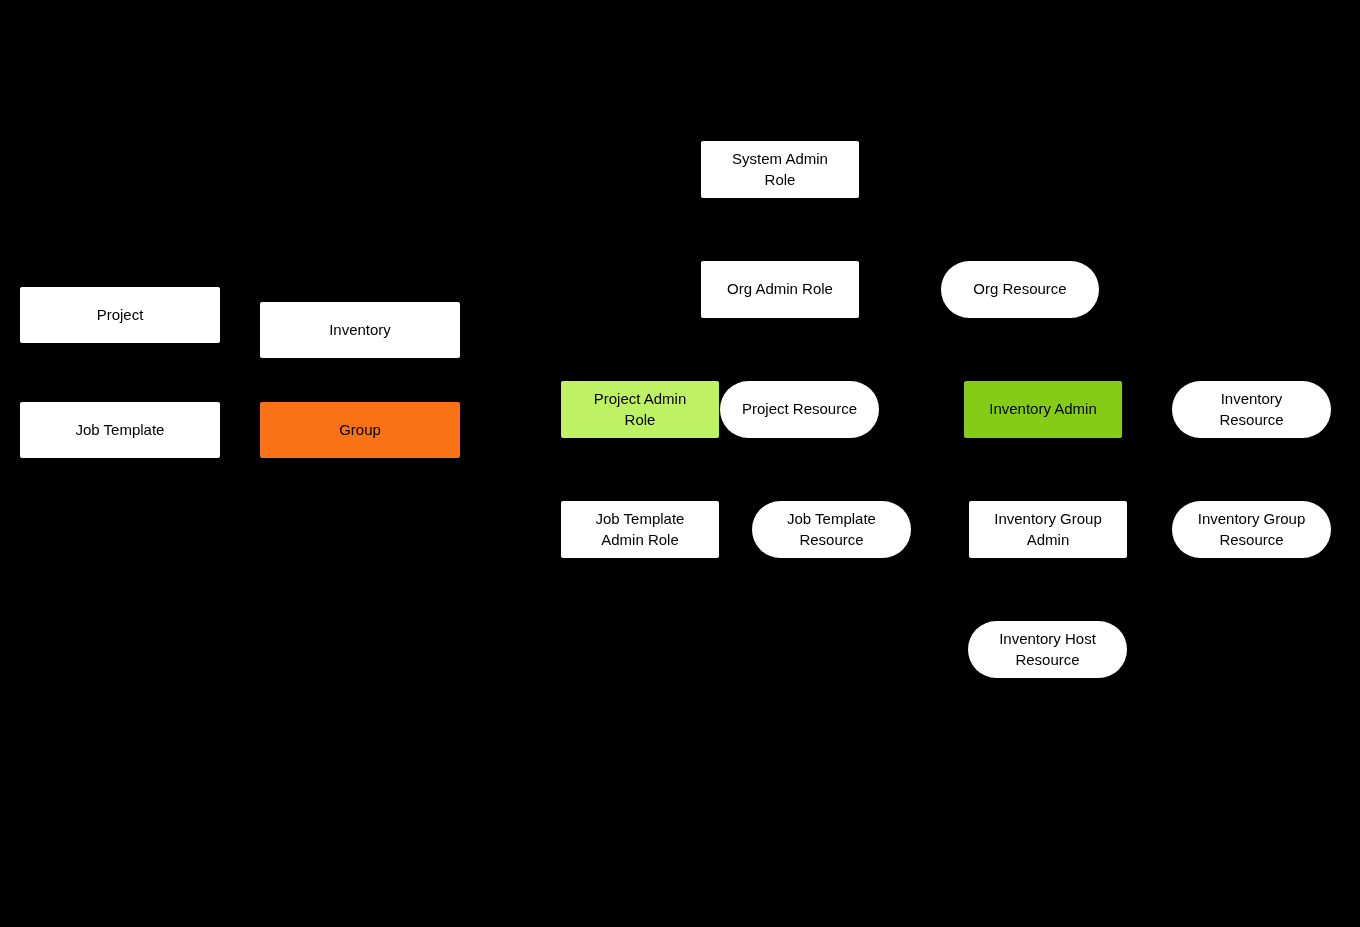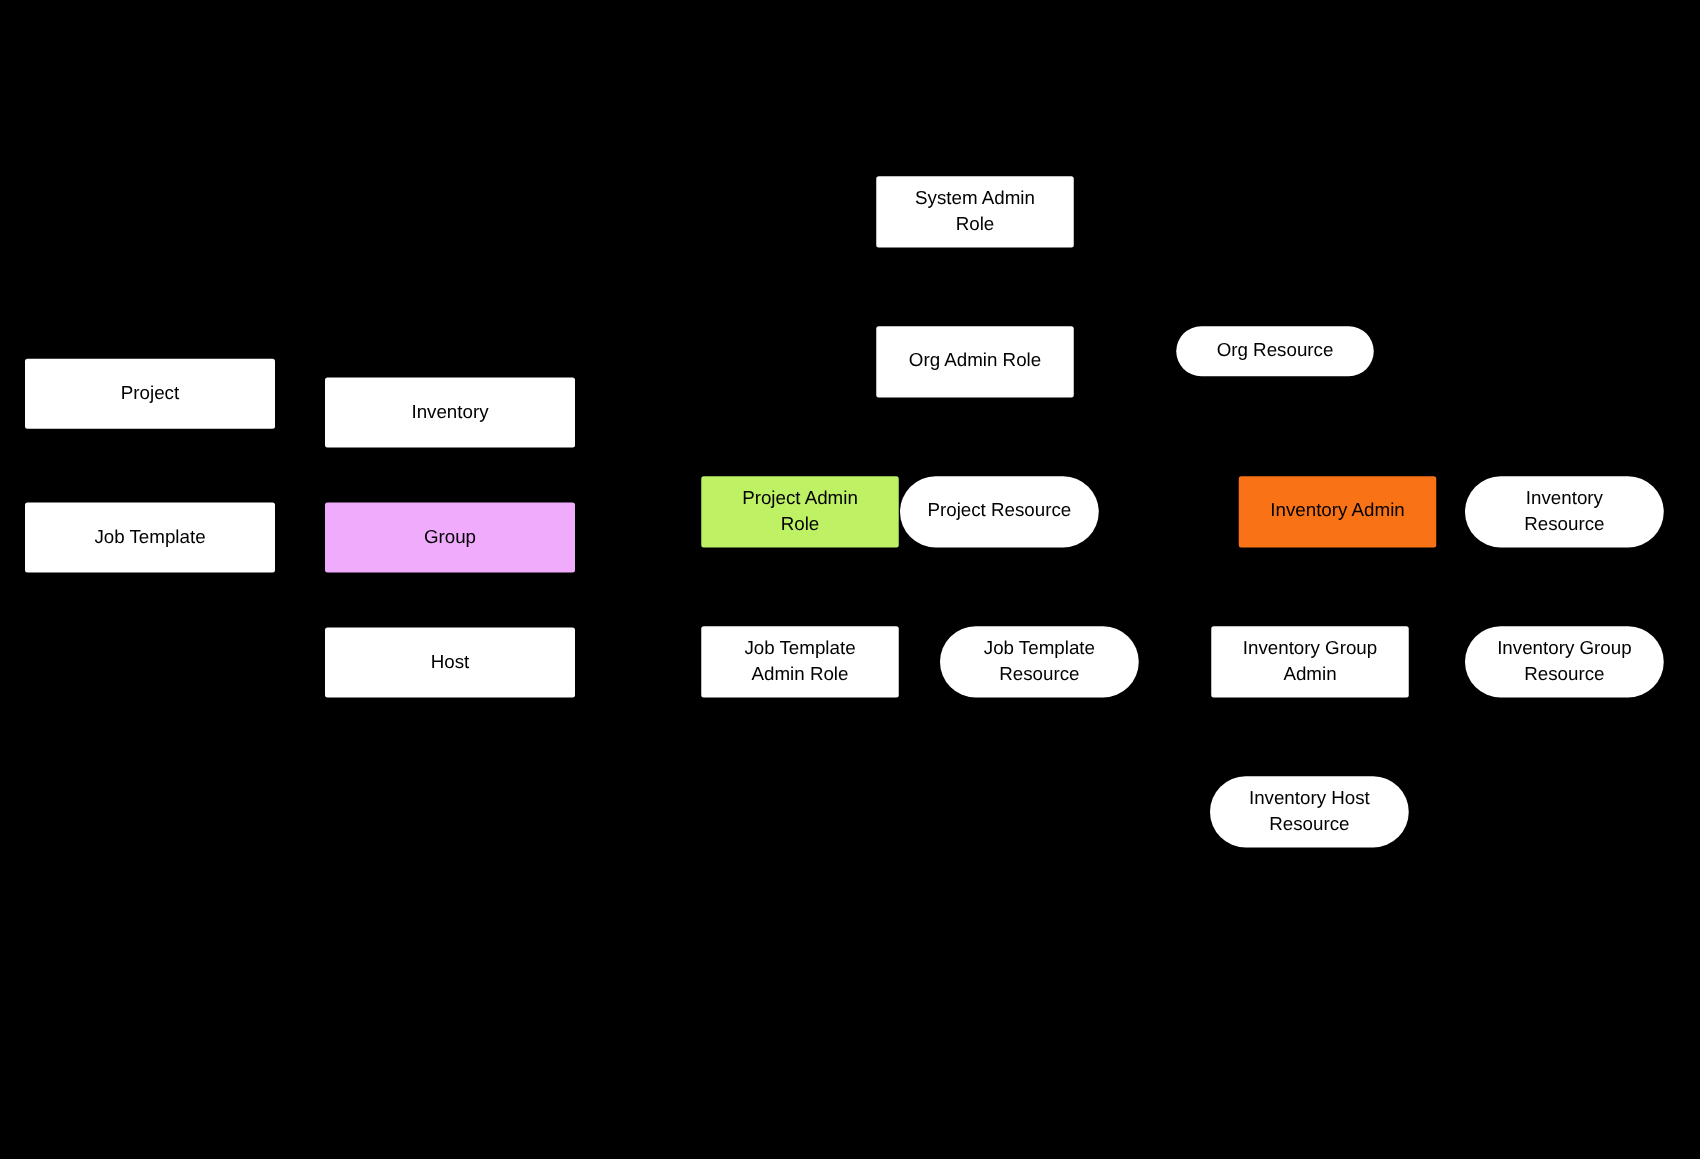--- a/index.html
+++ b/index.html
@@ -52,44 +52,41 @@
 <div id="canvas" style="background: rgb(0, 0, 0);">
     <div class="node rect" style="left: 20px; top: 287px; width: 200px; height: 56px; background: rgb(255, 255, 255); color: rgb(0, 0, 0);">
       <span>Project</span>
     </div>
     <div class="node rect" style="left: 260px; top: 302px; width: 200px; height: 56px; background: rgb(255, 255, 255); color: rgb(0, 0, 0);">
       <span>Inventory</span>
     </div>
     <div class="node rect" style="left: 20px; top: 402px; width: 200px; height: 56px; background: rgb(255, 255, 255); color: rgb(0, 0, 0);">
       <span>Job Template</span>
     </div>
-    <div class="node rect" style="left: 260px; top: 402px; width: 200px; height: 56px; background: #f0abfc; color: rgb(0, 0, 0);">
+    <div class="node rect" style="left: 260px; top: 402px; width: 200px; height: 56px; background: #f97316; color: rgb(0, 0, 0);">
       <span>Group</span>
-    </div>
-    <div class="node rect" style="left: 260px; top: 502px; width: 200px; height: 56px; background: rgb(255, 255, 255); color: rgb(0, 0, 0);">
-      <span>Host</span>
     </div>
     <div class="node rect" style="left: 701px; top: 141px; width: 158px; height: 57px; background: rgb(255, 255, 255); color: rgb(0, 0, 0);">
       <span>System Admin
 Role</span>
     </div>
     <div class="node rect" style="left: 701px; top: 261px; width: 158px; height: 57px; background: rgb(255, 255, 255); color: rgb(0, 0, 0);">
       <span>Org Admin Role</span>
     </div>
-    <div class="node pill" style="left: 941px; top: 261px; width: 158px; height: 40px; background: rgb(255, 255, 255); color: rgb(0, 0, 0);">
+    <div class="node pill" style="left: 941px; top: 261px; width: 158px; height: 57px; background: rgb(255, 255, 255); color: rgb(0, 0, 0);">
       <span>Org Resource</span>
     </div>
     <div class="node rect" style="left: 561px; top: 381px; width: 158px; height: 57px; background: #bef264; color: rgb(0, 0, 0);">
       <span>Project Admin
 Role</span>
     </div>
     <div class="node pill" style="left: 720px; top: 381px; width: 159px; height: 57px; background: rgb(255, 255, 255); color: rgb(0, 0, 0);">
       <span>Project Resource</span>
     </div>
-    <div class="node rect" style="left: 991px; top: 381px; width: 158px; height: 57px; background: #f97316; color: rgb(0, 0, 0);">
+    <div class="node rect" style="left: 964px; top: 381px; width: 158px; height: 57px; background: #84cc16; color: rgb(0, 0, 0);">
       <span>Inventory Admin</span>
     </div>
     <div class="node pill" style="left: 1172px; top: 381px; width: 159px; height: 57px; background: rgb(255, 255, 255); color: rgb(0, 0, 0);">
       <span>Inventory
 Resource</span>
     </div>
     <div class="node rect" style="left: 561px; top: 501px; width: 158px; height: 57px; background: rgb(255, 255, 255); color: rgb(0, 0, 0);">
       <span>Job Template
 Admin Role</span>
     </div>

